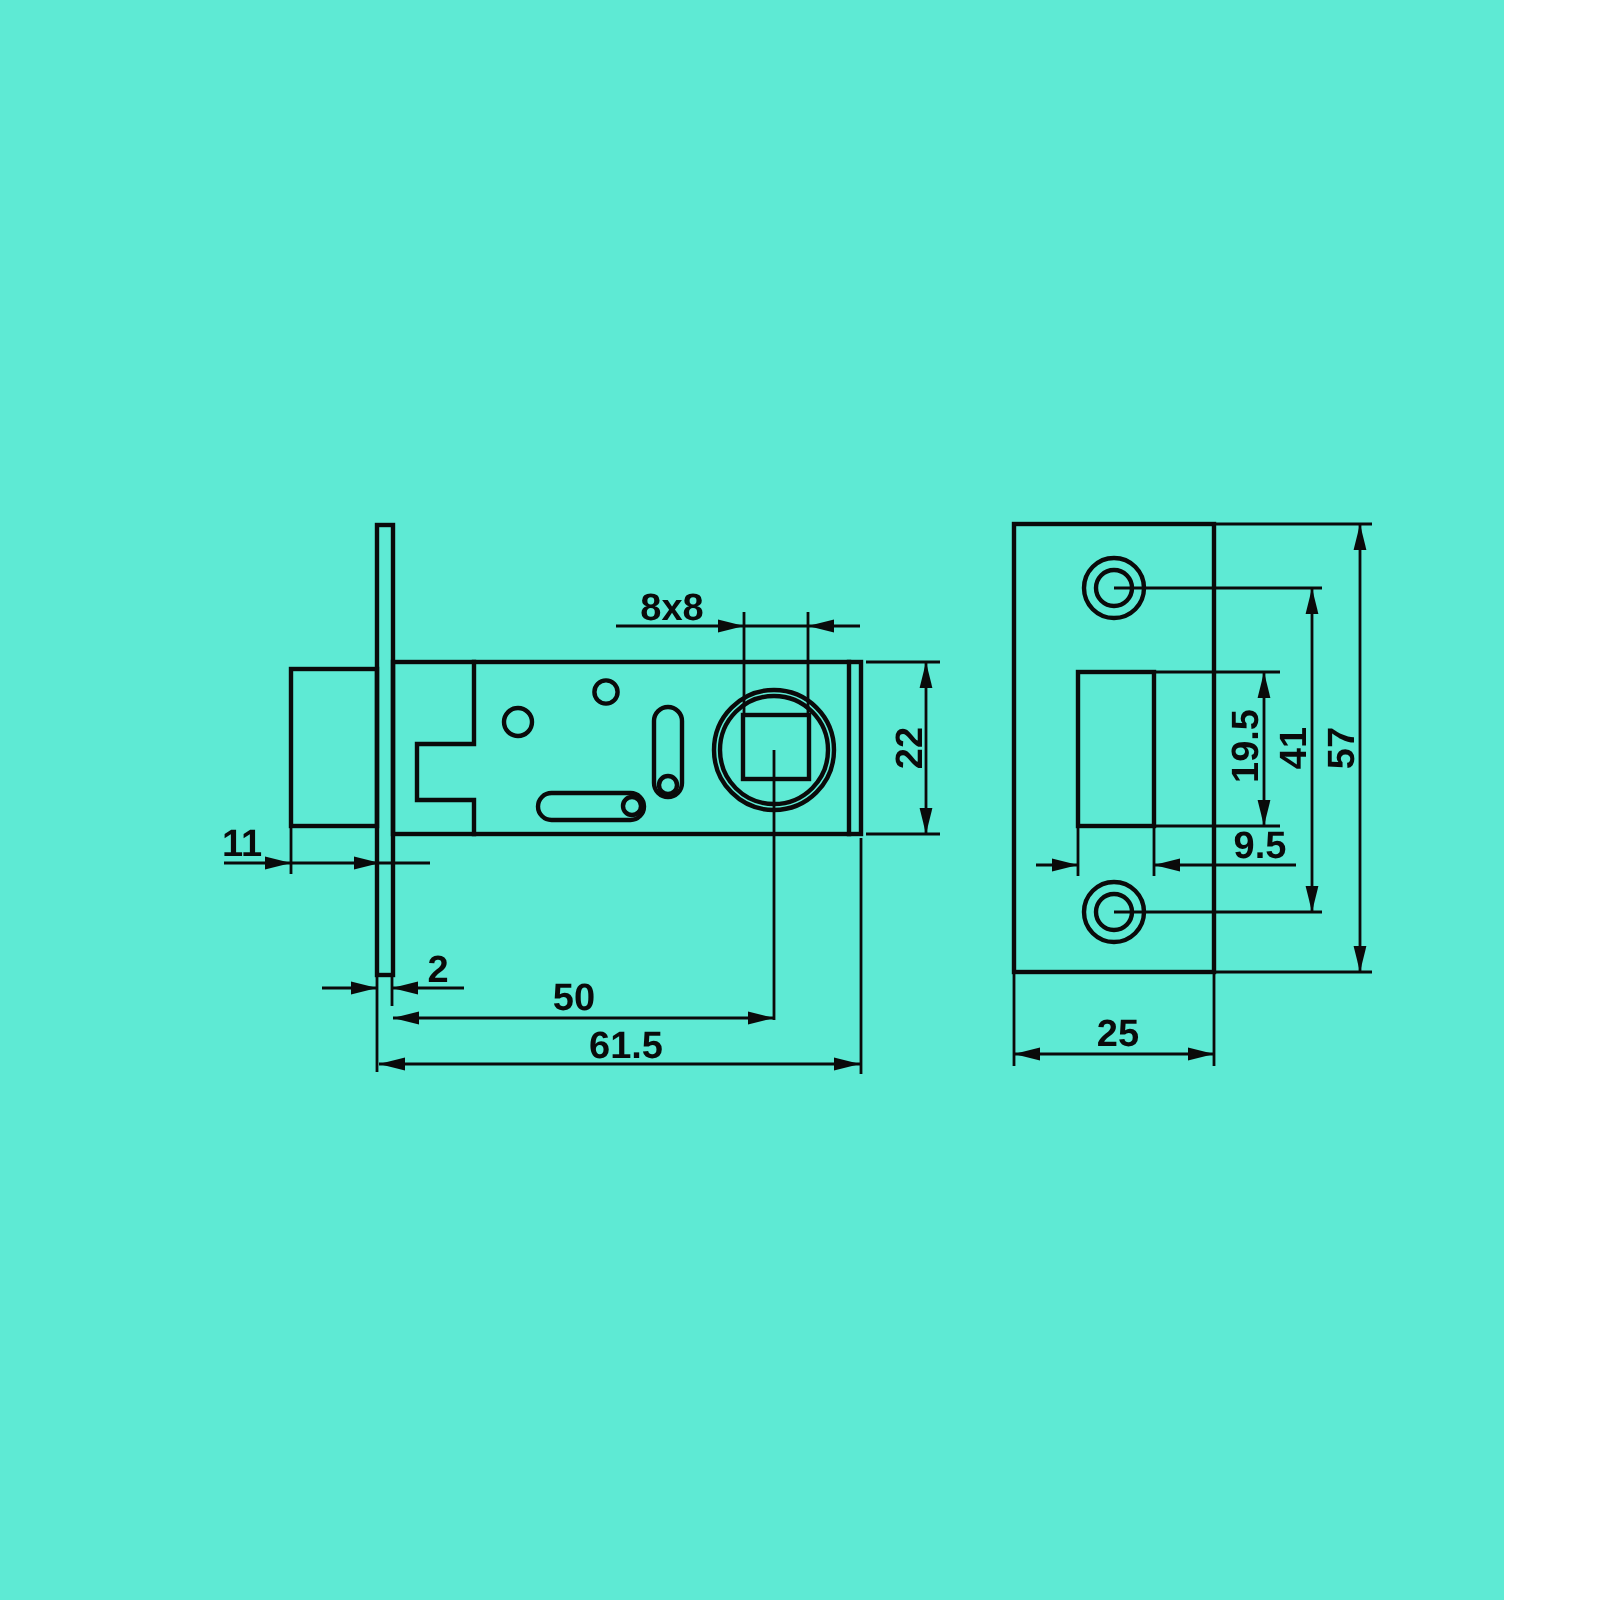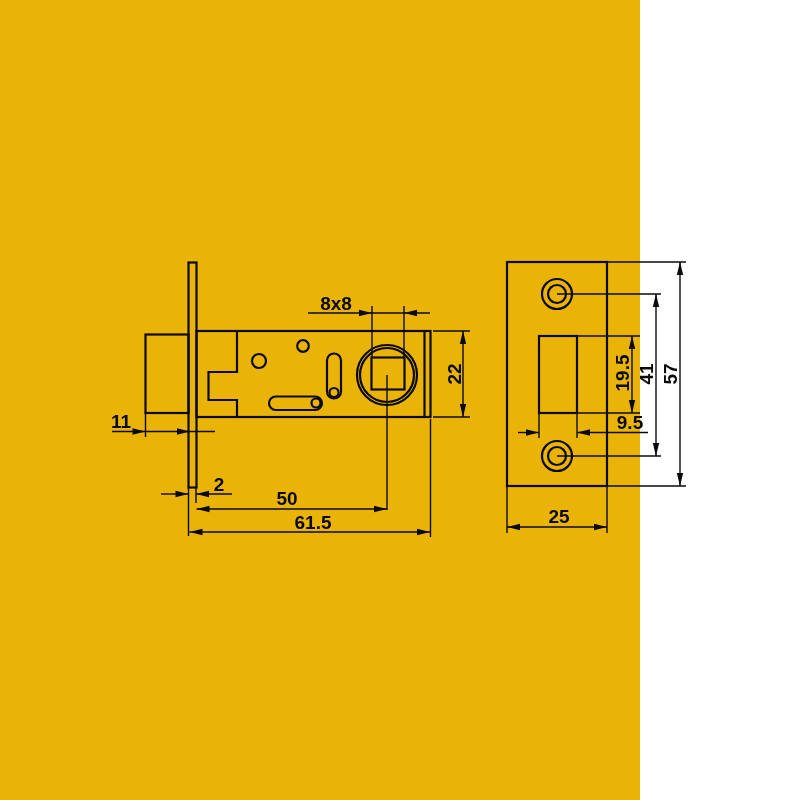--- a/index.html
+++ b/index.html
@@ -4,23 +4,23 @@
 <style>
   html, body {
     margin: 0;
     padding: 0;
     width: 800px;
     height: 800px;
     background: #ffffff;
     font-family: "Liberation Sans", sans-serif;
   }
   .stage {
-    width: 640px;
+    width: 752px;
     height: 800px;
-    background: #eab308;
+    background: #5eead4;
   }
   svg { display: block; }
   .ol {            
     stroke: #0a0a0a;
     stroke-width: 2.2;
     fill: none;
     stroke-linecap: square;
     stroke-linejoin: miter;
   }
   .tl {            

